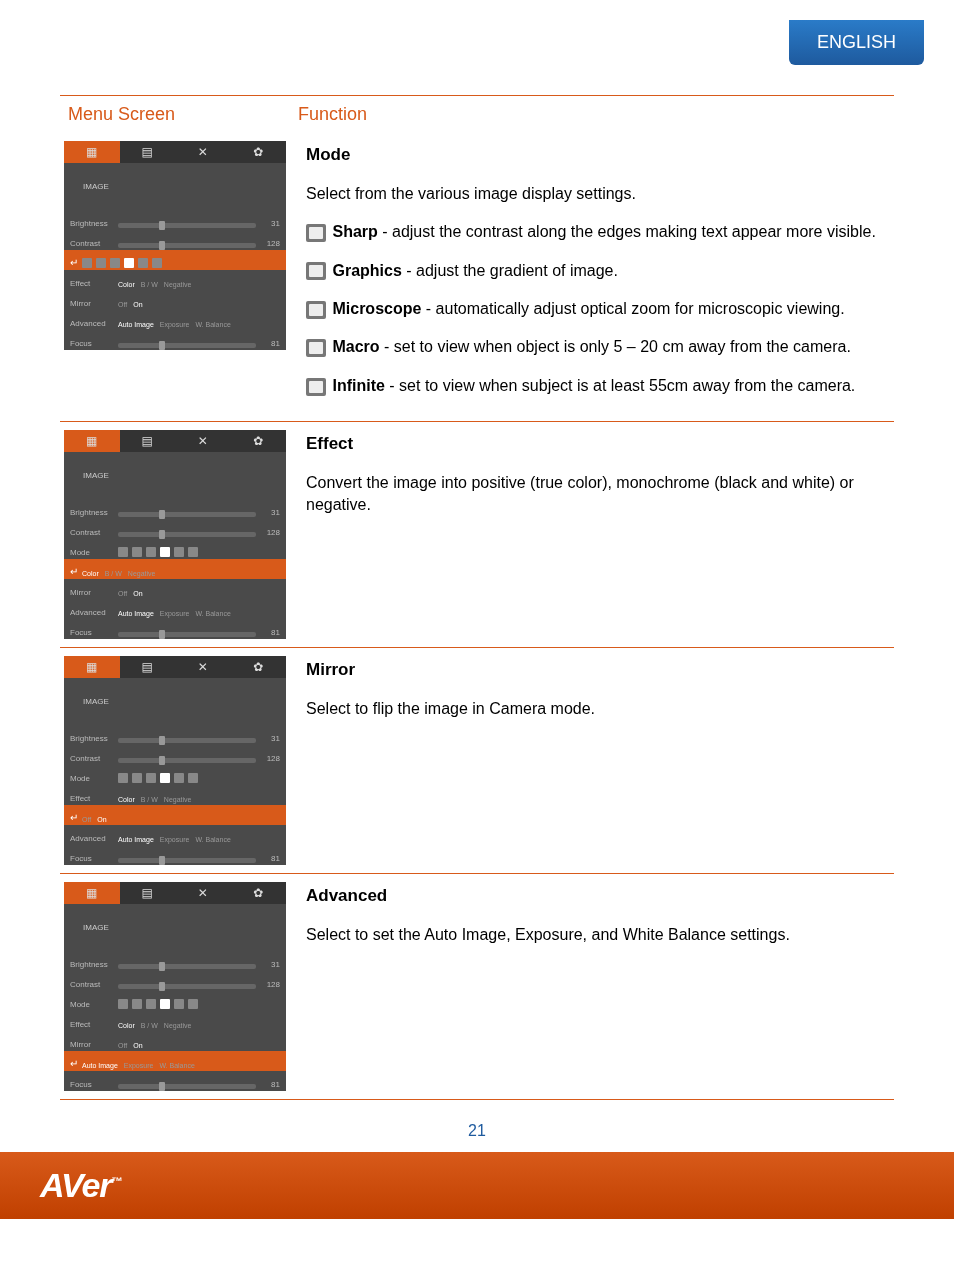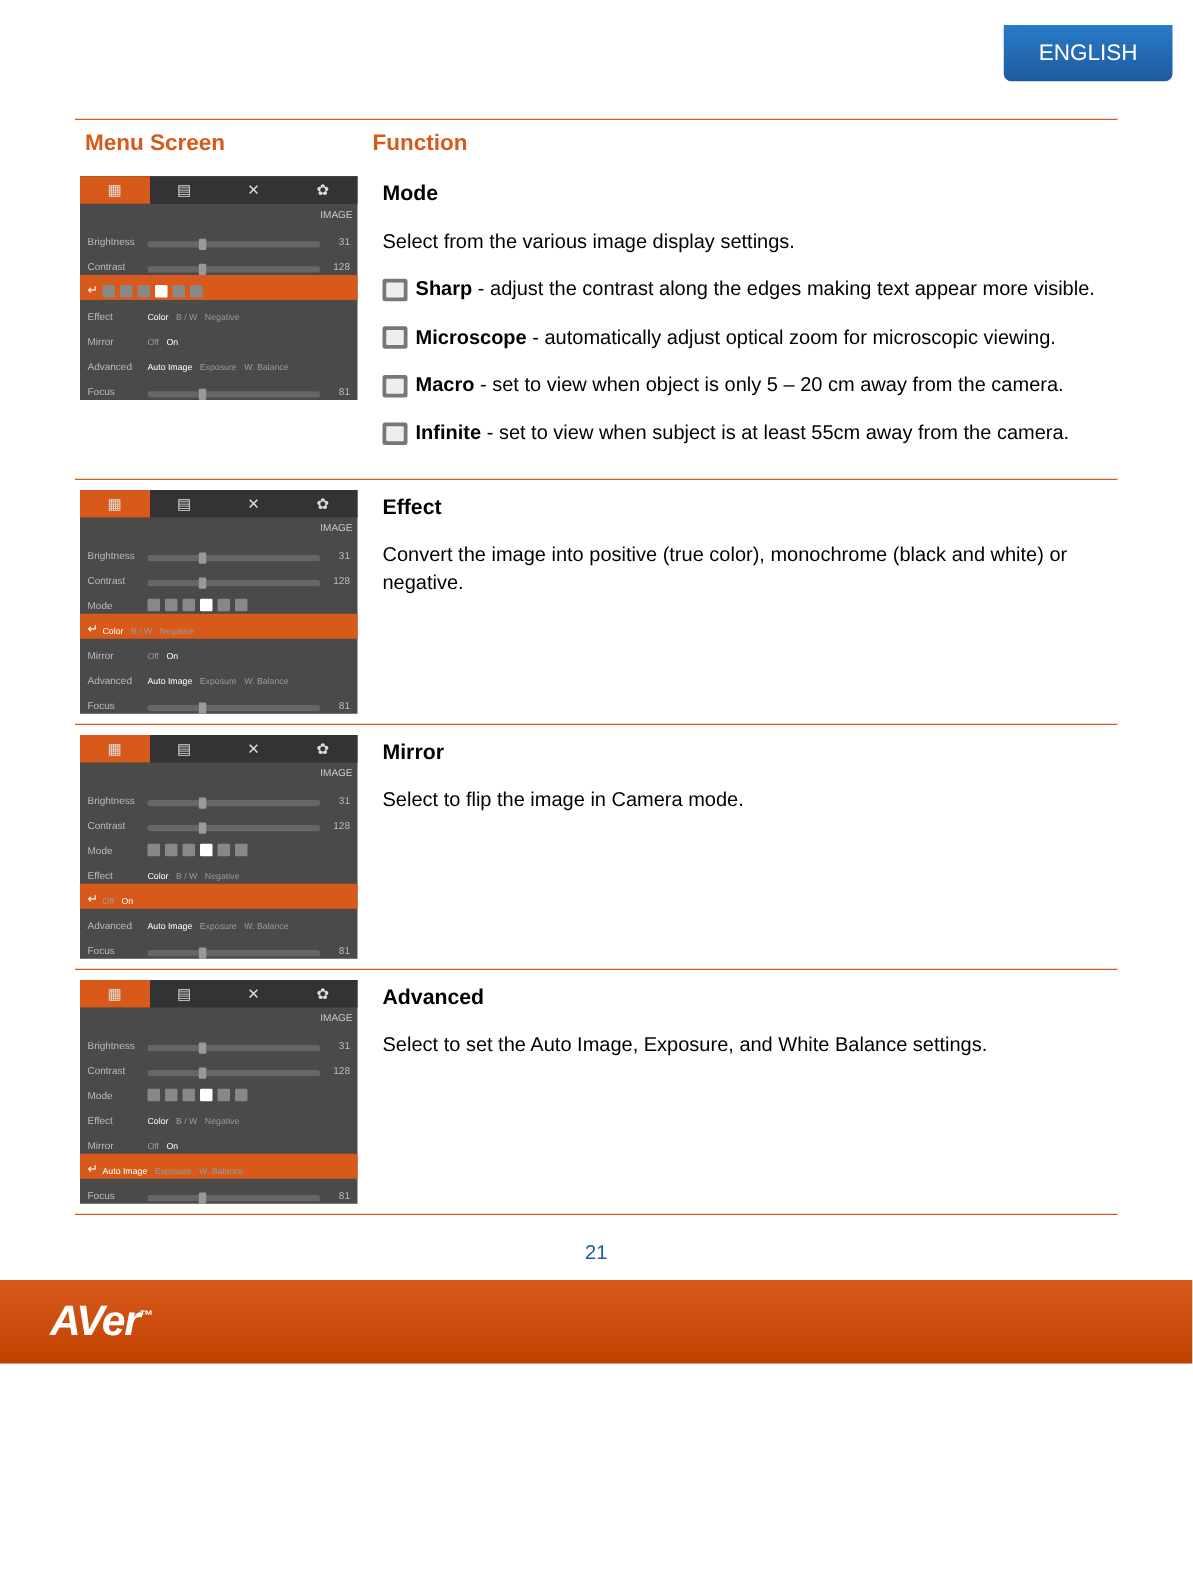--- a/index.html
+++ b/index.html
@@ -1,32 +1,32 @@
 <!DOCTYPE html>
 <html><head>
 <meta charset="utf-8">
 <style>
 body{margin:0;font-family:Arial,sans-serif;background:#fff;width:954px}
-.language-tab{background:linear-gradient(#2a7bc8,#1e5a9e);color:#fff;float:right;padding:12px 28px;font-size:18px;margin:20px 16px 0 0;border-radius:0 0 6px 6px}
+.language-tab{background:linear-gradient(#2a7bc8,#1e5a9e);color:#fff;float:right;padding:12px 28px;font-size:18px;margin:20px 30px 0 0;border-radius:0 0 6px 6px}
 .content{clear:both;padding:30px 60px 10px}
 .table-header{display:flex;border-top:1px solid #d85a1a}
-.th{color:#d85a1a;font-weight:bold;font-size:18px;padding:8px 0}
+.th{color:#d85a1a;font-weight:normal;font-size:18px;padding:8px 0}
 .th-menu{width:230px;padding-left:8px}
 .th-func{flex:1}
 .row{display:flex;border-bottom:1px solid #d85a1a;padding:4px 0}
 .menu-col{width:230px;padding:4px}
 .func-col{flex:1;padding:4px 8px;font-size:16px;line-height:1.4}
 .func-col h4{margin:2px 0 6px;font-size:17px;font-weight:bold}
 .icon-box{display:inline-block;width:20px;height:18px;background:#777;vertical-align:middle;margin-right:2px;border-radius:2px;position:relative}
 .icon-box::after{content:"";position:absolute;inset:3px;background:#eee;border-radius:1px}
 .menu-screen{background:#4a4a4a;width:222px;font-size:9px;color:#bbb}
 .ms-tabs{display:flex;background:#333;height:22px}
 .ms-tab{flex:1;display:flex;align-items:center;justify-content:center;font-size:12px;color:#ddd}
 .ms-tab.active{background:#d85a1a}
-.ms-title{text-align:right;font-size:8px;padding:4px;color:#ccc}
+.ms-title{text-align:left;font-size:8px;padding:19px;color:#ccc}
 .ms-row{display:flex;align-items:flex-end;padding:2px 6px;height:16px}
 .ms-row.hl{background:#d85a1a;color:#fff}
 .ms-label{width:48px;font-size:8px}
 .ms-slider{flex:1;height:5px;background:#666;border-radius:2px;position:relative;margin-right:6px}
 .ms-slider::after{content:"";position:absolute;left:30%;top:-2px;width:6px;height:9px;background:#999;border-radius:1px}
 .ms-val{font-size:8px;width:18px;text-align:right}
 .ms-opts{flex:1;display:flex;gap:6px;font-size:7px}
 .ms-opts span{color:#999}
 .ms-opts .sel{color:#fff}
 .ms-icons{flex:1;display:flex;gap:4px}
@@ -106,20 +106,21 @@
             <div class="ms-label">Focus</div>
             <div class="ms-slider"></div>
             <div class="ms-val">81</div>
           </div>
 </div>
 </div>
 <div class="func-col">
 <h4>Mode</h4>
 <p>Select from the various image display settings.</p>
 <p><span class="icon-box"></span> <strong>Sharp</strong><span> - adjust the contrast along the edges making text appear more visible.</span></p>
+<p><span class="icon-box"></span> <strong>Graphics</strong><span> - adjust the gradient of image.</span></p>
 <p><span class="icon-box"></span> <strong>Microscope</strong><span> - automatically adjust optical zoom for microscopic viewing.</span></p>
 <p><span class="icon-box"></span> <strong>Macro</strong><span> - set to view when object is only 5 – 20 cm away from the camera.</span></p>
 <p><span class="icon-box"></span> <strong>Infinite</strong><span> - set to view when subject is at least 55cm away from the camera.</span></p>
 </div>
 </div>
 
 <div class="row">
 <div class="menu-col">
 <div class="menu-screen">
 <div class="ms-tabs">

